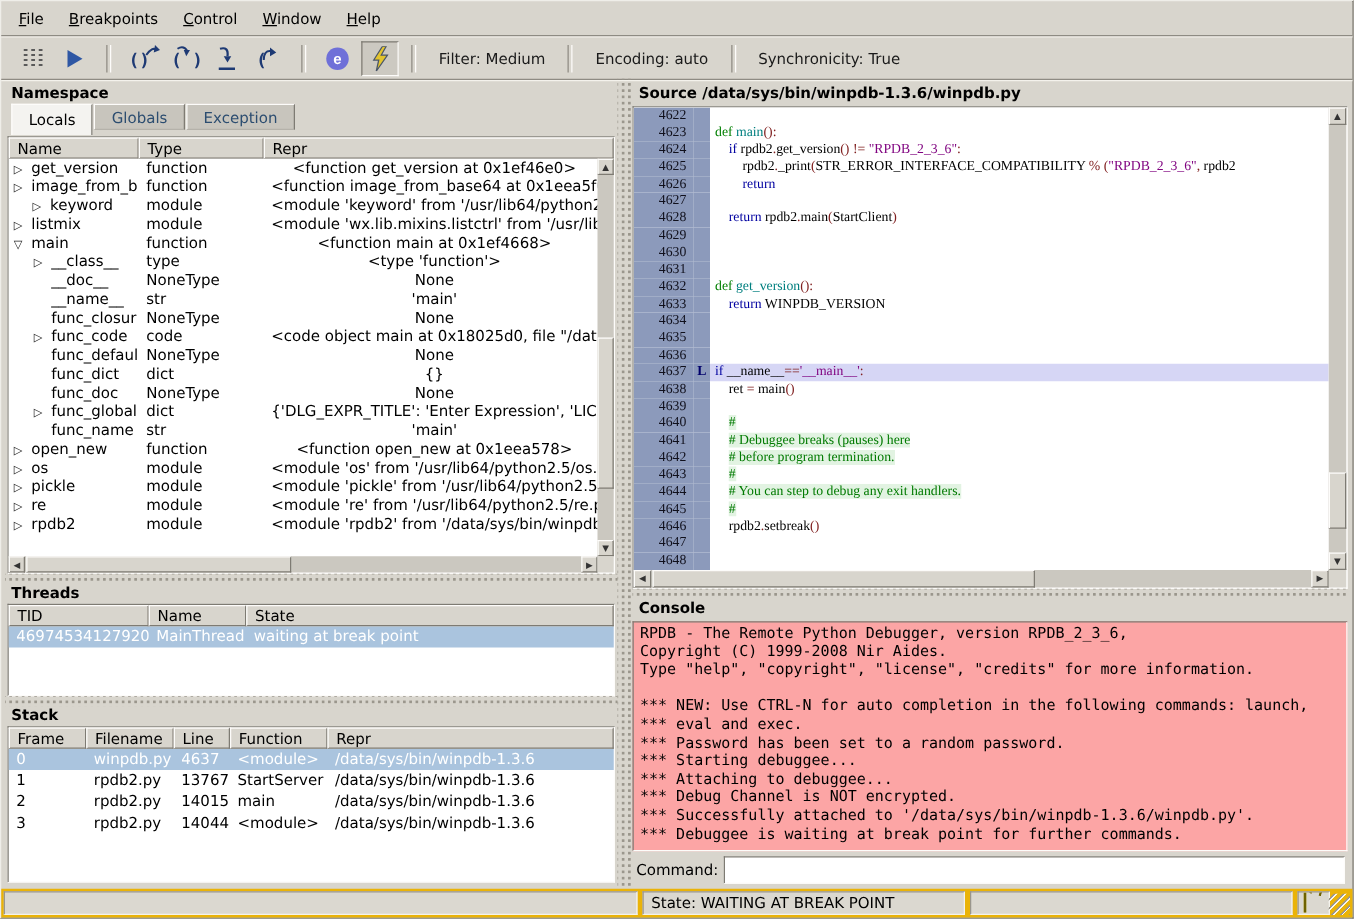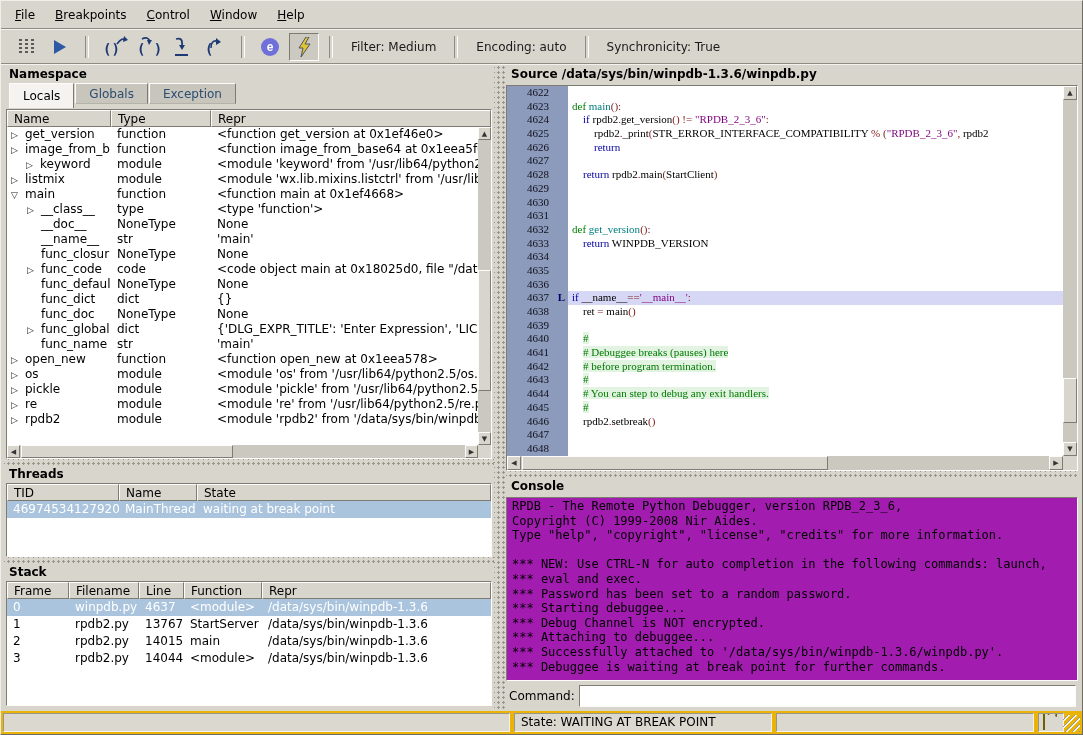--- a/index.html
+++ b/index.html
@@ -51,21 +51,21 @@
   .tab{padding:3px 13px 3px 13px;margin-right:1px;background:#c8c5bd;color:#2c4d70;
        border:1px solid;border-color:#fdfcfa #7e7b73 #b5b2aa #fdfcfa;height:21px;box-sizing:border-box;}
   .tab.active{background:#f4f3f0;color:#000;height:25px;padding-top:5px;border-bottom:none;z-index:2;}
   .tableframe{position:absolute;left:2px;top:42px;right:2px;bottom:0;background:#fff;}
   .thead{display:flex;height:17px;}
   .th{box-sizing:border-box;background:#d8d5cd;border:1px solid;border-color:#fdfcfa #7e7b73 #7e7b73 #fdfcfa;
       padding:1px 0 0 6px;white-space:nowrap;overflow:hidden;}
   .tbody{position:absolute;left:0;top:17px;right:13px;bottom:13px;overflow:hidden;background:#fff;}
   .trow{display:flex;height:15px;line-height:15px;white-space:nowrap;}
   .td{overflow:hidden;white-space:nowrap;box-sizing:border-box;}
-  .col-ns-name{width:104px;}.col-ns-type{width:100px;padding-left:6px;}.col-ns-repr{flex:1;padding-left:6px;}
+  .col-ns-name{width:104px;}.col-ns-type{width:100px;padding-left:6px;}.col-ns-repr{flex:1;padding-left:6px;text-align:center;}
   .arrow{display:inline-block;width:14px;font-size:9px;color:#222;}
 
   
   .panel-th{position:absolute;left:3px;top:404px;width:490px;height:90px;}
   .panel-st{position:absolute;left:3px;top:502px;width:490px;height:141px;}
   .tableframe2{position:absolute;left:2px;top:16px;right:2px;bottom:0;background:#fff;}
   .trow2{display:flex;height:17px;line-height:17px;white-space:nowrap;}
   .trow2.sel{background:#aac4de;color:#fff;}
   .col-tid{width:112px;padding-left:6px;}.col-tname{width:78px;padding-left:6px;}.col-tstate{flex:1;padding-left:6px;}
   .col-frame{width:62px;padding-left:6px;}.col-file{width:70px;padding-left:6px;}
@@ -89,21 +89,21 @@
   .hscroll{position:absolute;left:0;bottom:0;right:13px;height:13px;background:#cbc8c0;}
   .src-vscroll{position:absolute;right:0;top:0;bottom:14px;width:14px;background:#cbc8c0;}
   .src-hscroll{position:absolute;left:0;bottom:0;right:14px;height:14px;background:#cbc8c0;}
   .sb-btn{position:absolute;background:#d8d5cd;border:1px solid;border-color:#fdfcfa #7e7b73 #7e7b73 #fdfcfa;
      display:flex;align-items:center;justify-content:center;font-size:7px;color:#333;box-sizing:border-box;}
   .sb-thumb{position:absolute;background:#d8d5cd;border:1px solid;border-color:#fdfcfa #7e7b73 #7e7b73 #fdfcfa;box-sizing:border-box;}
   .sb-corner{position:absolute;right:0;bottom:0;width:14px;height:14px;background:#d8d5cd;}
 
   
   .panel-con{position:absolute;left:505px;top:416px;width:572px;height:230px;}
-  .con-box{position:absolute;left:0;top:18px;right:0;bottom:28px;background:#a21caf;
+  .con-box{position:absolute;left:0;top:18px;right:0;bottom:28px;background:#fca5a5;
      font-family:"DejaVu Sans Mono","Liberation Mono",monospace;font-size:12px;
      padding:1px 5px;overflow:hidden;}
   .con-line{height:14.6px;line-height:14.6px;white-space:pre;}
   .cmd-row{position:absolute;left:0;bottom:0;right:0;height:26px;display:flex;align-items:center;}
   .cmd-label{padding:0 4px 0 3px;white-space:nowrap;}
   .cmd-input{flex:1;height:20px;background:#fff;border:1px solid;border-color:#7e7b73 #fdfcfa #fdfcfa #7e7b73;
      font-family:"DejaVu Sans Mono",monospace;font-size:12px;padding:0 3px;margin-right:2px;outline:none;}
 
   
   .statusbar{position:absolute;left:0;bottom:0;right:0;height:23px;background:#eab308;}
@@ -444,22 +444,22 @@
       <div class="panel-title">Console</div>
       <div class="con-box sunken" id="con-box">
           <div class="con-line">RPDB - The Remote Python Debugger, version RPDB_2_3_6,</div>
           <div class="con-line">Copyright (C) 1999-2008 Nir Aides.</div>
           <div class="con-line">Type "help", "copyright", "license", "credits" for more information.</div>
           <div class="con-line">&nbsp;</div>
           <div class="con-line">*** NEW: Use CTRL-N for auto completion in the following commands: launch,</div>
           <div class="con-line">*** eval and exec.</div>
           <div class="con-line">*** Password has been set to a random password.</div>
           <div class="con-line">*** Starting debuggee...</div>
+          <div class="con-line">*** Attaching to debuggee...</div>
           <div class="con-line">*** Debug Channel is NOT encrypted.</div>
-          <div class="con-line">*** Attaching to debuggee...</div>
           <div class="con-line">*** Successfully attached to '/data/sys/bin/winpdb-1.3.6/winpdb.py'.</div>
           <div class="con-line">*** Debuggee is waiting at break point for further commands.</div>
         </div>
       <div class="cmd-row">
         <span class="cmd-label">Command:</span>
         <input class="cmd-input" value="" style="">
       </div>
     </div>
   </div>
 

